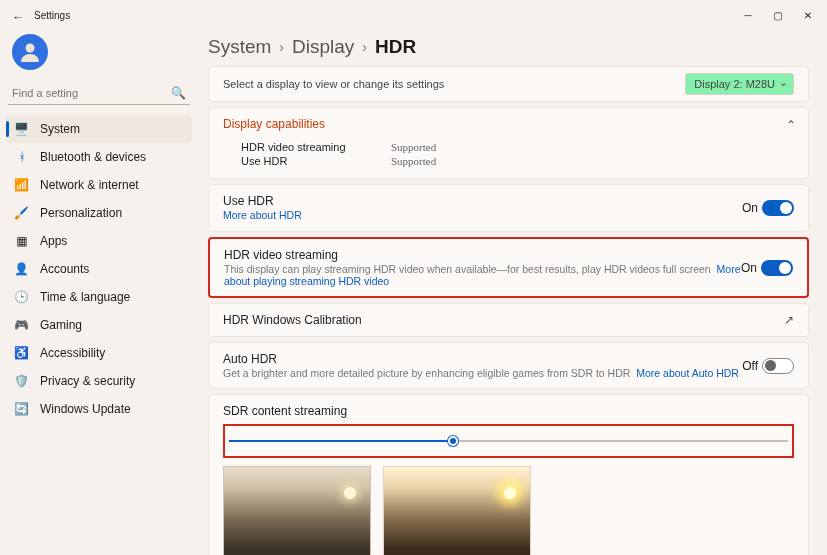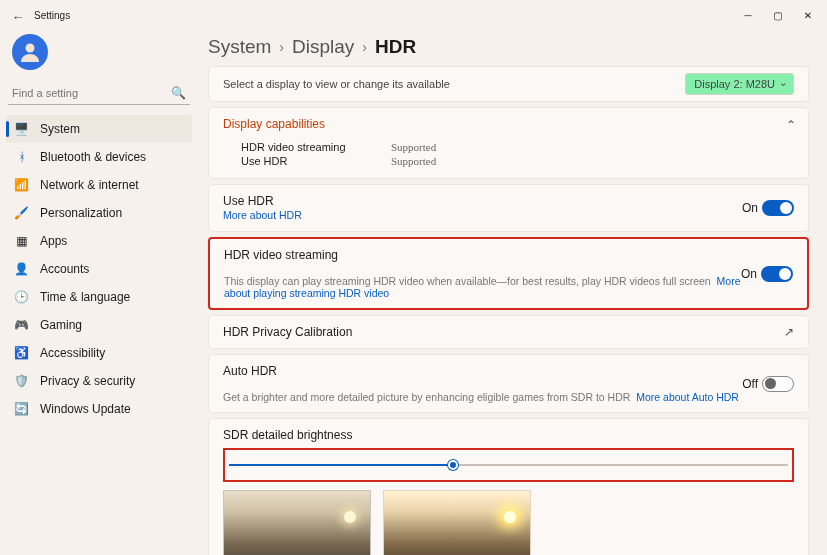--- a/index.html
+++ b/index.html
@@ -31,21 +31,21 @@
   .sel::after { content:"⌄"; position:absolute; right:5px; top:2px; color:#555;}
   .expand { position:relative; padding-right: 26px;}
   .expand::after { content:"⌃"; position:absolute; right:12px; top:10px; color:#555; font-size:12px;}
   .dcaps .hdr  { font-size:12px; color:#c2410c; margin-bottom:10px;}
   .kv { display:flex; gap: 30px; font-size:11px; margin-left:18px; margin-bottom:2px;}
   .kv .k { width: 120px; color:#222;}
   .kv .v { color:#666;font-family:Liberation Serif, serif;}
   .row { display:flex; align-items:center; }
   .row .txt { flex:1; }
   .row .txt .t1 { font-size:12px; color:#222;}
-  .row .txt .t2 { font-size:10.5px; color:#777; margin-top:13px;}
+  .row .txt .t2 { font-size:10.5px; color:#777; margin-top:1px;}
   .row .txt a { color:#0a5dc2; text-decoration:none; font-size: 10.5px;}
   .row .state { font-size:12px; color:#222; margin-right:4px;}
   .toggle { width:32px; height:16px; border-radius:10px; position:relative; cursor:pointer;}
   .toggle.on { background:#0a5dc2;}
   .toggle.on::after { content:""; position:absolute; right:2px; top:2px; width:12px; height:12px; background:#fff; border-radius:50%;}
   .toggle.off { background:#fff; border:1px solid #888;}
   .toggle.off::after { content:""; position:absolute; left:2px; top:1px; width:11px; height:11px; background:#666; border-radius:50%;}
   .extlink { color:#555; font-size:12px; margin-left:8px; cursor:pointer;}
   .section .t2 { font-size:10.5px; color:#777; margin-top:1px;}
   .slider-wrap { border: 2px solid #d0281c; padding: 8px 4px; margin: 6px 0 8px 0;}
@@ -137,21 +137,21 @@
   <div class="main">
     <div class="crumbs">
       <span class="crumb light">System</span>
       <span class="sep">›</span>
       <span class="crumb light">Display</span>
       <span class="sep">›</span>
       <span class="crumb">HDR</span>
     </div>
 
     <div class="card selrow" style="padding-top:6px;padding-bottom:6px;">
-      <span>Select a display to view or change its available</span>
+      <span>Select a display to view or change its settings</span>
       <span class="sel">Display 2: M28U</span>
     </div>
 
     <div class="card dcaps expand">
       <div class="hdr">Display capabilities</div>
       <div class="kv">
           <span class="k">HDR video streaming</span>
           <span class="v">Supported</span>
         </div>
       <div class="kv">
@@ -173,36 +173,36 @@
       <div class="txt">
         <div class="t1">HDR video streaming</div>
         <div class="t2"><span>This display can play streaming HDR video when available—for best results, play HDR videos full screen</span>&nbsp;&nbsp;<a href="#">More about playing streaming HDR video</a></div>
       </div>
       <div class="state">On</div>
       <div class="toggle on"></div>
     </div>
 
     <div class="card row">
       <div class="txt">
-        <div class="t1">HDR Privacy Calibration</div>
+        <div class="t1">HDR Windows Calibration</div>
       </div>
       <div class="extlink">↗</div>
     </div>
 
     <div class="card row">
       <div class="txt">
         <div class="t1">Auto HDR</div>
         <div class="t2"><span>Get a brighter and more detailed picture by enhancing eligible games from SDR to HDR</span>&nbsp;&nbsp;<a href="#">More about Auto HDR</a></div>
       </div>
       <div class="state">Off</div>
       <div class="toggle off"></div>
     </div>
 
     <div class="card section" style="padding-bottom:12px;">
-      <div class="t1" style="font-size:12px;">SDR detailed brightness</div>
+      <div class="t1" style="font-size:12px;">SDR content streaming</div>
       <div class="slider-wrap">
         <div class="slider">
           <div class="track"></div>
           <div class="fill"></div>
           <div class="thumb"></div>
         </div>
       </div>
       <div class="previews">
         <div class="pv">
           <div class="img">

